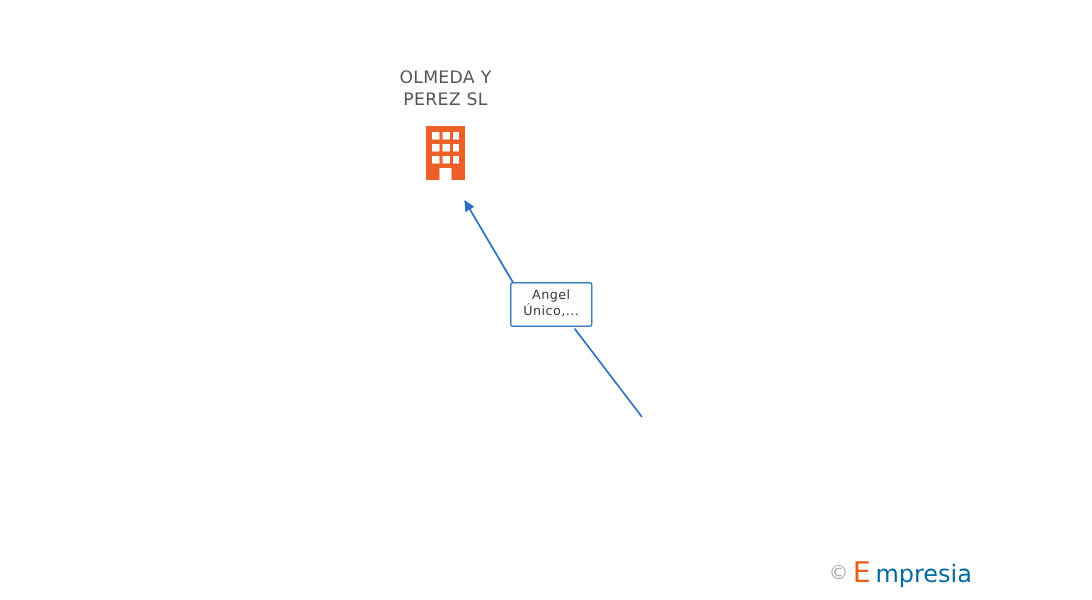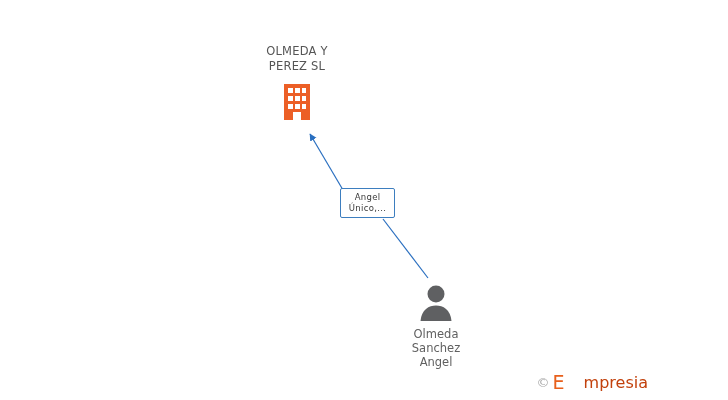--- a/index.html
+++ b/index.html
@@ -109,24 +109,23 @@
   .watermark .copy {
     font-size: 13px;
     color: #a8a8a8;
   }
   .watermark .brand-e {
     color: #e8601c;
     font-size: 19px;
     line-height: 19px;
   }
   .watermark .brand-rest {
-    color: #c2410c;
+    color: #0369a1;
     font-size: 16px;
     line-height: 19px;
-    margin-left: 16px;
   }
 </style>
 </head>
 <body>
 
 <div id="canvas">
 
   <svg id="connectors" viewBox="0 0 728 400">
     <defs>
       <marker id="arrowhead" markerWidth="7" markerHeight="7" refX="5.5" refY="3" orient="auto">
@@ -155,31 +154,20 @@
         <rect x="14" y="30" width="8" height="8" fill="#ffffff"></rect>
       </svg>
     </div>
   </div>
 
   <div class="relation-box">
     <div class="relation-text">Angel
 Único,...</div>
   </div>
 
-  <div class="person-node">
-    <div class="person-icon">
-      <svg width="40" height="40" viewBox="0 0 40 40">
-        <circle cx="20" cy="11" r="8.5" fill="#5f6062"></circle>
-        <path d="M4.5,38 C5.5,26.5 13,22.5 20,22.5 C27,22.5 34.5,26.5 35.5,38 Z" fill="#5f6062"></path>
-      </svg>
-    </div>
-    <div class="person-label">Olmeda
-Sanchez
-Angel</div>
-  </div>
 
   <div class="watermark">
     <span class="copy">©</span>
     <span class="brand-e">E</span>
     <span class="brand-rest">mpresia</span>
   </div>
 
 </div>
 
 </body></html>

